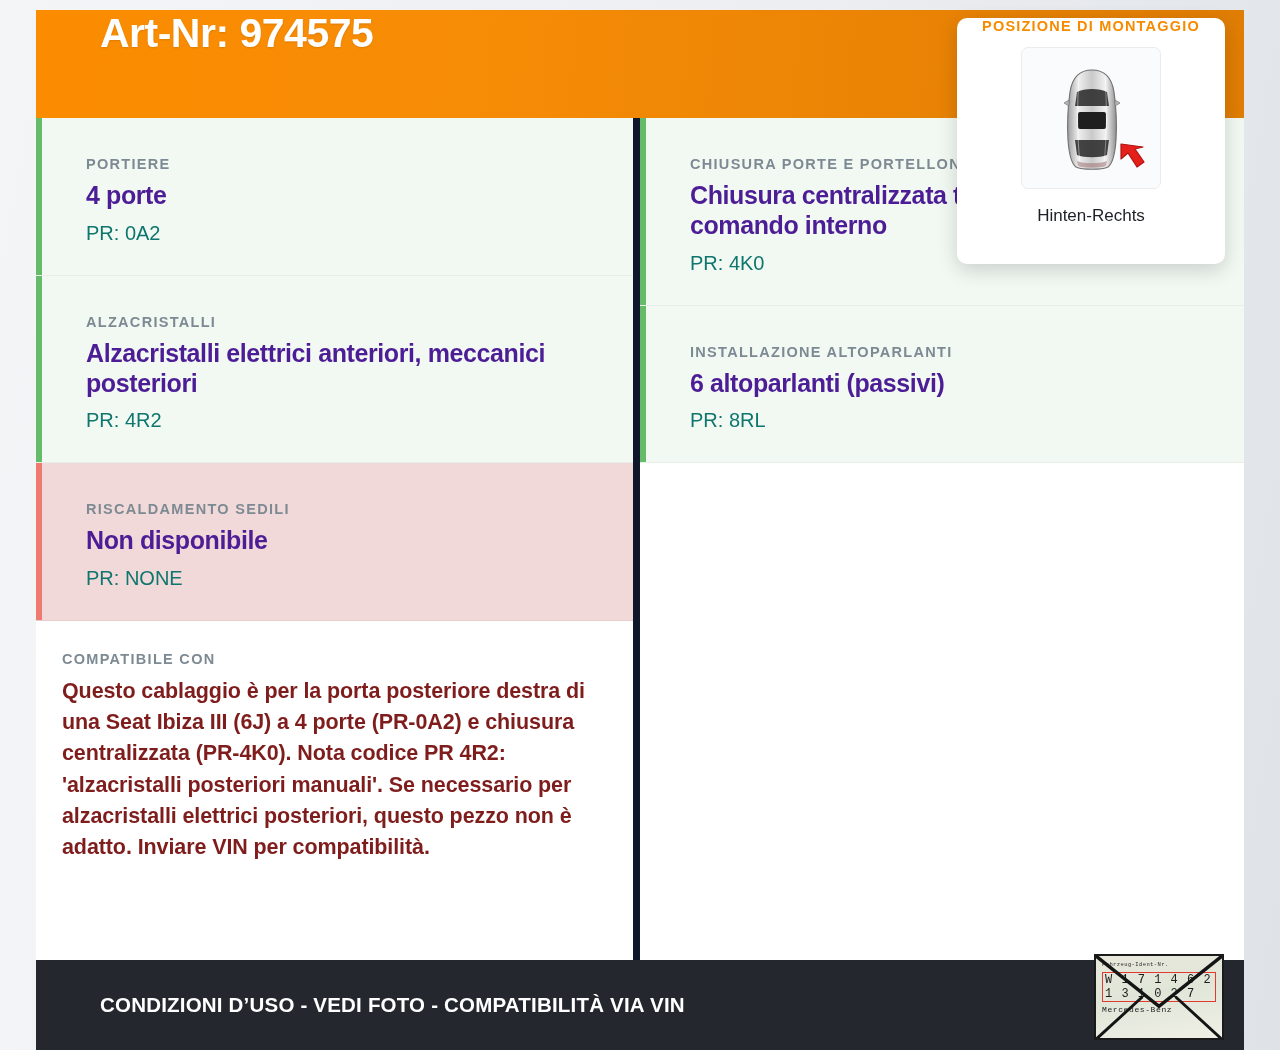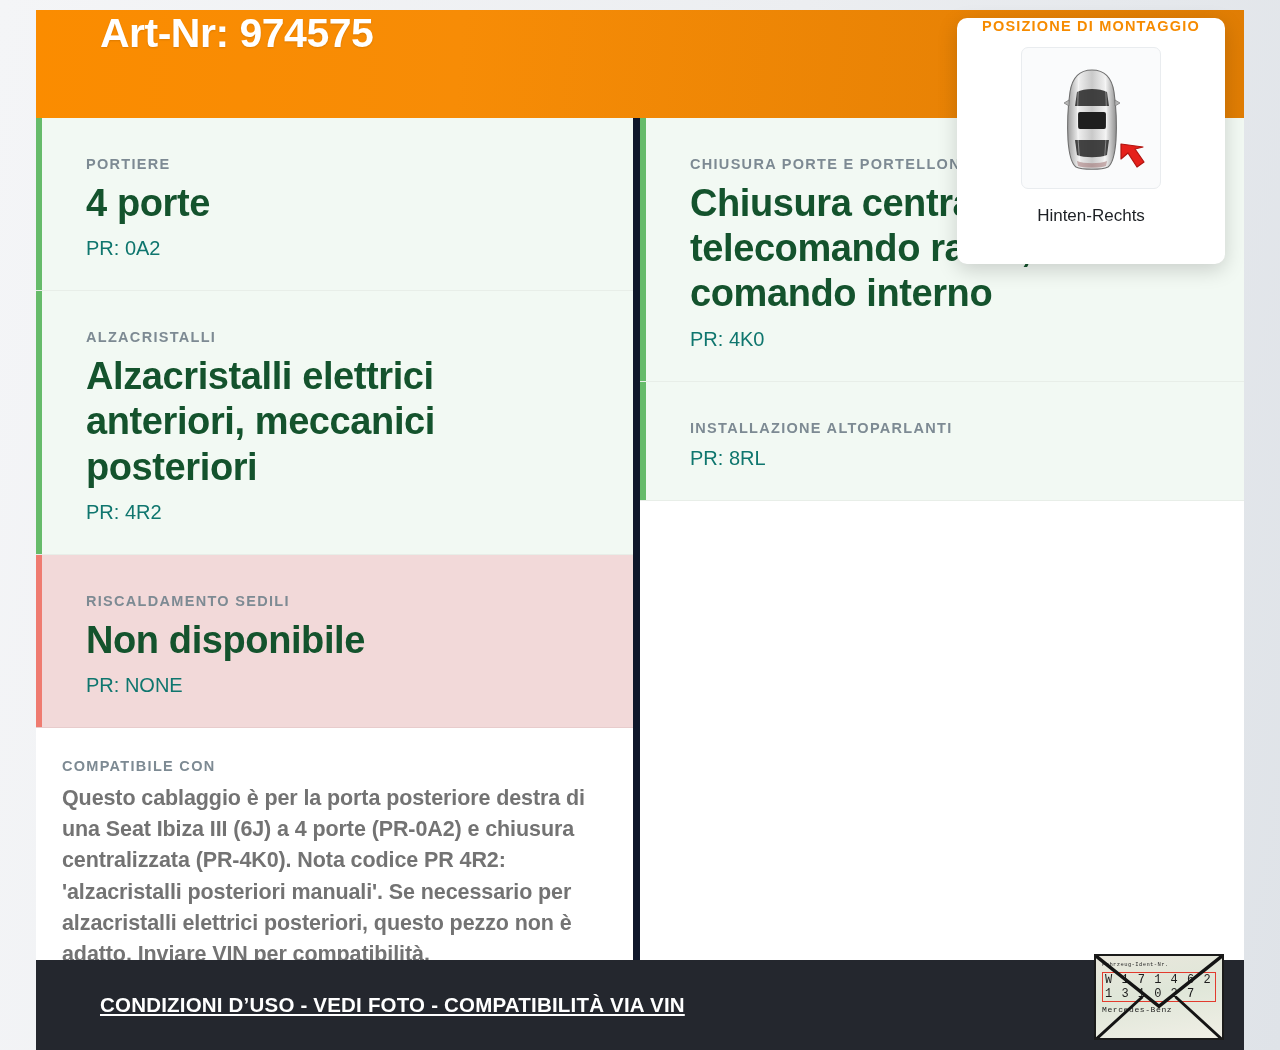--- a/index.html
+++ b/index.html
@@ -68,40 +68,40 @@
     font-weight:bold;
     letter-spacing:1.3px;
     color:#7d8a93;
     text-transform:uppercase;
     margin-bottom:9px;
   }
   .spec.note .spec-label { color:#f08c00; }
   .spec.plain .spec-label { color:#7d8a93; }
 
   .spec-value {
-    font-size:38px;
-    font-weight:bold;
-    color:#14532d;
+    font-size:25px;
+    font-weight:bold;
+    color:#4c1d95;
     line-height:1.19;
     letter-spacing:-0.4px;
     white-space:nowrap;
   }
   .spec-pr {
     margin-top:11px;
     font-size:20px;
     color:#0f766e;
   }
 
   .spec.note .spec-value {
     font-size:21px; font-weight:normal; color:#4d5257;
     letter-spacing:0; white-space:normal;
   }
 
   .spec.plain .spec-value {
-    font-size:21.5px; font-weight:bold; color:#737373;
+    font-size:21.5px; font-weight:bold; color:#7f1d1d;
     line-height:1.45; letter-spacing:-0.1px; white-space:normal;
   }
   .spec.plain { padding:30px 30px 26px 26px; }
   .spec.note  { padding:30px 40px 30px 24px; }
 
   .spec.wrap .spec-value { white-space:normal; }
 
   .spacer { flex:1 1 auto; background:#ffffff; }
 
   
@@ -110,21 +110,20 @@
     background:#24272e;
     display:flex; align-items:center;
     padding-left:64px;
     position:relative;
   }
   .footer-text {
     color:#ffffff;
     font-size:20.5px;
     font-weight:bold;
     letter-spacing:0.2px;
-    text-decoration:underline;
   }
 
   
   .envelope {
     position:absolute; right:20px; top:-6px;
     width:130px; height:86px;
     background:linear-gradient(170deg,#e9e7dc 0%,#dfe6d8 45%,#f0efe6 100%);
     border:2px solid #1b1b1b;
     overflow:hidden;
   }
@@ -224,20 +223,21 @@
       <div class="col col-right">
 
         <div class="spec ok wrap">
           <div class="spec-label">CHIUSURA PORTE E PORTELLONE</div>
           <div class="spec-value">Chiusura centralizzata telecomando radio, comando interno</div>
           <div class="spec-pr">PR: 4K0</div>
         </div>
 
         <div class="spec ok">
           <div class="spec-label">INSTALLAZIONE ALTOPARLANTI</div>
+          <div class="spec-value">6 altoparlanti (passivi)</div>
           <div class="spec-pr">PR: 8RL</div>
         </div>
 
 
 
         <div class="spacer"></div>
       </div>
     </div>
 
     <div class="footer">

